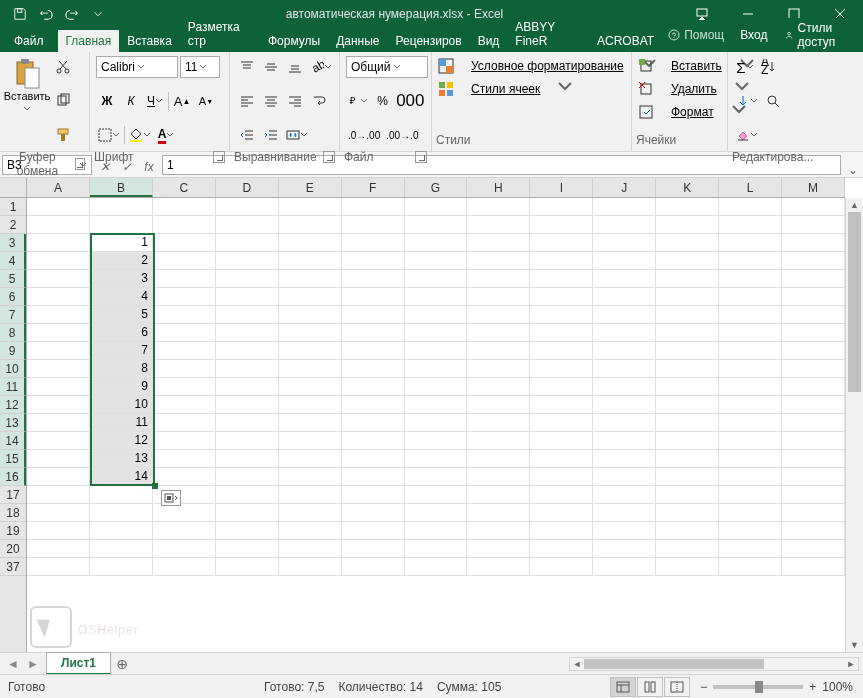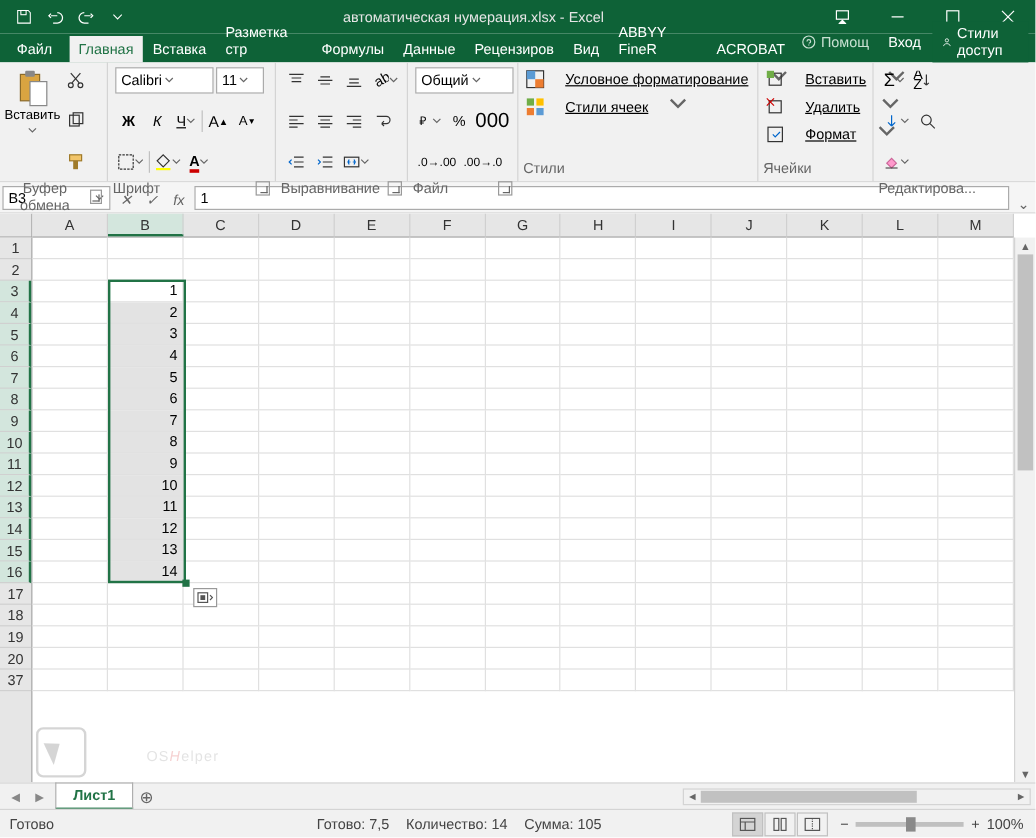--- a/index.html
+++ b/index.html
@@ -74,21 +74,21 @@
 .sb-mid{flex:1;display:flex;justify-content:center;gap:14px;padding-left:110px;}
 .sb-views{display:flex;gap:1px;margin-right:10px;}
 .sb-view{width:26px;height:20px;border:1px solid #c0c0c0;display:flex;align-items:center;justify-content:center;}
 .sb-view.active{background:#d4d4d4;}
 .zoom{display:flex;align-items:center;gap:6px;padding-right:10px;}
 .zoom-slider{width:90px;height:4px;background:#c0c0c0;position:relative;}
 .zoom-thumb{position:absolute;top:-4px;left:42px;width:8px;height:12px;background:#8a8a8a;}
 .watermark{position:absolute;left:30px;bottom:50px;opacity:0.4;display:flex;align-items:center;gap:6px;pointer-events:none;}
 .wm-cursor{width:42px;height:42px;border:2px solid #999;border-radius:6px;position:relative;}
 .wm-cursor::before{content:'';position:absolute;left:8px;top:8px;width:0;height:0;border-left:12px solid #999;border-top:6px solid transparent;border-bottom:14px solid transparent;transform:rotate(-25deg);}
-.wm-text{font-size:22px;letter-spacing:1px;color:#bbb;font-family:Arial;margin-left:44px;}
+.wm-text{font-size:22px;letter-spacing:1px;color:#bbb;font-family:Arial;}
 .wm-text .h{color:#e89090;font-style:italic;}
 </style>
 </head>
 <body>
 
 <div class="titlebar">
   <div class="qat">
     <div class="qat-btn">
         <svg viewBox="0 0 16 16">
           <path d="M2 2h10l2 2v10H2z" fill="none" stroke="#fff"></path>

